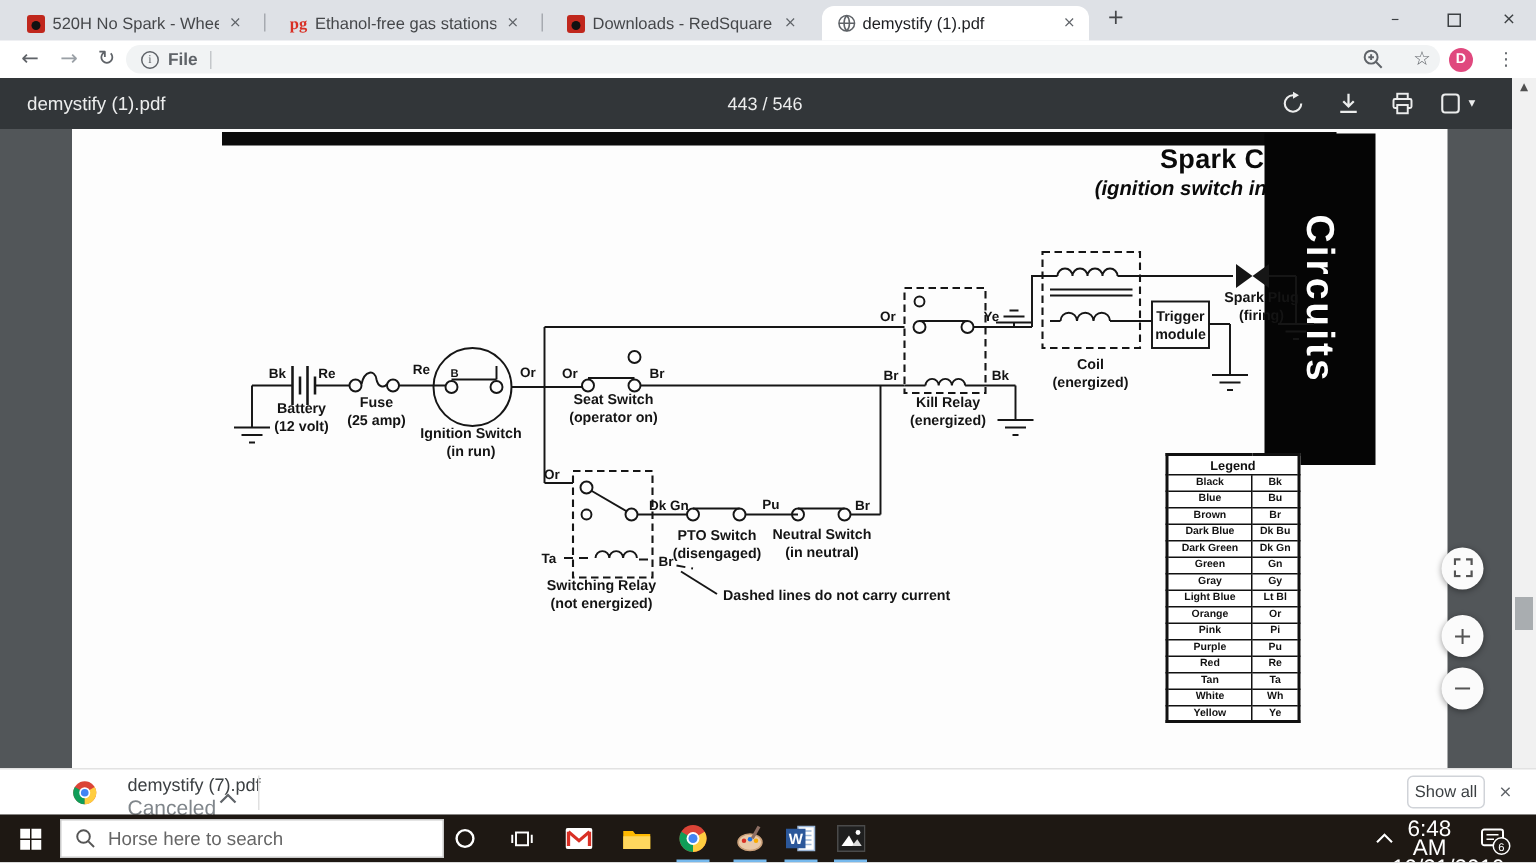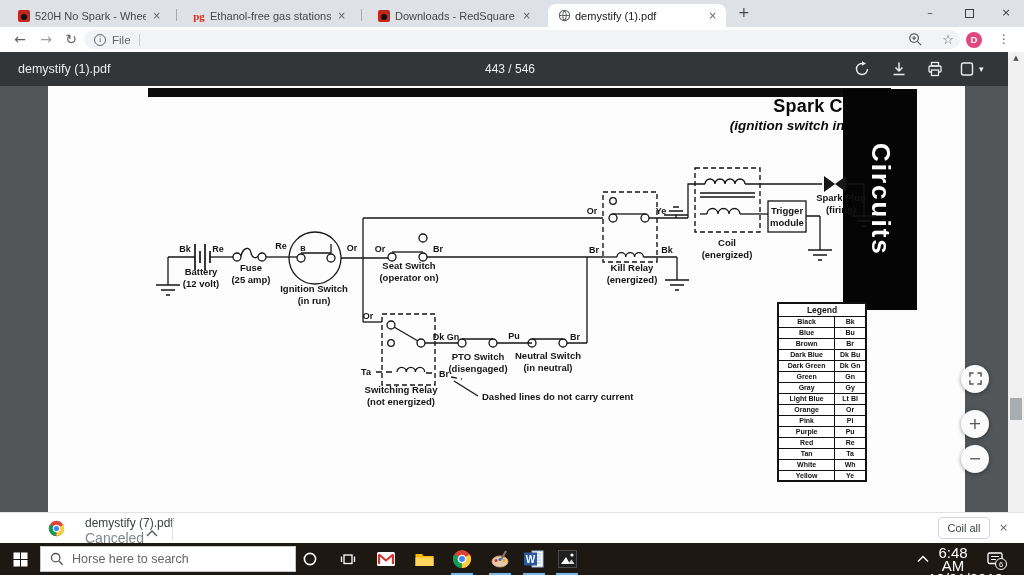--- a/index.html
+++ b/index.html
@@ -131,21 +131,21 @@
       </div>
     <div class="winbtn glyph" style="left:989px;">×</div>
   </div>
 
   <div id="navbar">
     <span class="navic glyph" style="left:8px;width:24px;">←</span>
     <span class="navic glyph" style="left:34px;width:24px;color:#9aa0a6;">→</span>
     <span class="navic glyph" style="left:60px;width:22px;">↻</span>
     <div id="omnibox">
       <span id="infoicon">i</span>
-      <span style="color:#5f6368;">File</span>
+      <span style="color:#5f6368;font-weight:bold;">File</span>
       <span id="schemesep"></span>
     </div>
     <span class="omni-right" style="left:908px;width:20px;">
       <svg width="15" height="15" viewBox="0 0 16 16" style="margin-top:2px;">
           <g stroke="#5f6368" stroke-width="1.4" fill="none">
             <circle cx="6.5" cy="6.5" r="4.6"></circle>
             <path d="M10,10 L14,14 M4.5,6.5 H8.5 M6.5,4.5 V8.5"></path>
           </g>
         </svg>
     </span>
@@ -436,21 +436,21 @@
         </svg>
     </span>
     <span id="dlname">demystify (7).pdf</span>
     <span id="dlstatus">Canceled</span>
     <span class="abs" style="left:146px;top:10px;">
       <svg width="12" height="8" viewBox="0 0 12 8">
           <polyline points="1,7 6,2 11,7" stroke="#5f6368" stroke-width="1.5" fill="none"></polyline>
         </svg>
     </span>
     <span id="dlsep"></span>
-    <span id="showall">Coil all</span>
+    <span id="showall">Show all</span>
     <span id="dlclose" class="glyph">×</span>
   </div>
 
   <div id="taskbar">
     <span class="tbico" style="left:9px;">
       <svg width="15" height="15" viewBox="0 0 15 15">
           <g fill="#fff">
             <rect x="0.5" y="0.5" width="6.5" height="6.5"></rect>
             <rect x="8" y="0.5" width="6.5" height="6.5"></rect>
             <rect x="0.5" y="8" width="6.5" height="6.5"></rect>

